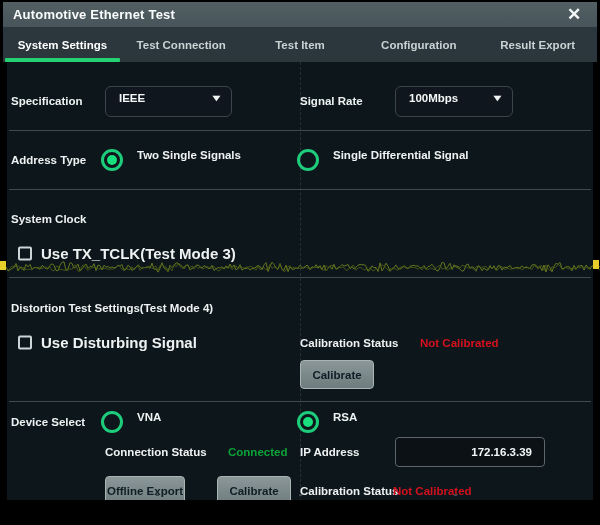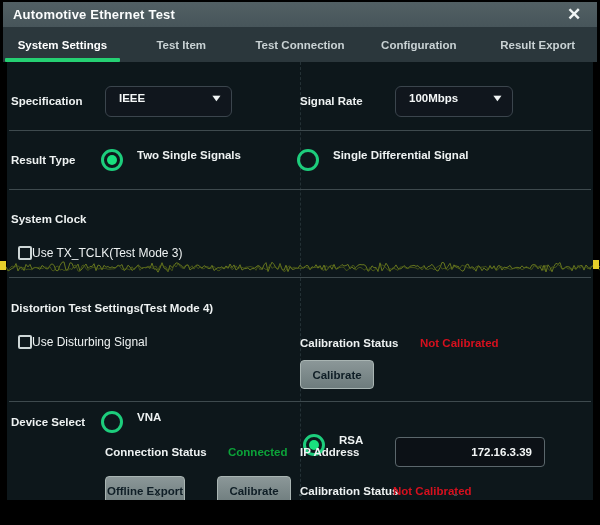--- a/index.html
+++ b/index.html
@@ -57,21 +57,21 @@
     width:22px;height:22px;border:3px solid #1dcd7c;border-radius:50%;
     display:flex;align-items:center;justify-content:center;background:transparent;flex:none;
   }
   .radio.selected::after{content:'';width:10px;height:10px;border-radius:50%;background:#19e07e;}
   .radio-row .rlabel{margin-left:14px;font-size:11.5px;font-weight:700;color:#eef2f2;white-space:nowrap;}
   
   .check-row{position:absolute;display:flex;align-items:center;transform:translateY(-50%);cursor:pointer;}
   .checkbox{
     width:14px;height:14px;border:2px solid #cdd6d6;border-radius:2px;background:transparent;flex:none;
   }
-  .check-row .clabel{font-size:12px;font-weight:400;color:#eef2f2;white-space:nowrap;}
+  .check-row .clabel{margin-left:9px;font-size:15px;font-weight:700;color:#eef2f2;white-space:nowrap;}
   
   .btn{
     position:absolute;height:29px;border:1px solid #a9b5b3;border-radius:4px;
     background:linear-gradient(#8b9798,#6e7c7d);
     display:flex;align-items:center;justify-content:center;
     font-size:11.5px;font-weight:700;color:#0f1e26;cursor:pointer;white-space:nowrap;
     padding:0 6px;
   }
   
   .status{position:absolute;font-size:11.5px;font-weight:700;white-space:nowrap;transform:translateY(-50%);}
@@ -100,24 +100,24 @@
     <span class="title">Automotive Ethernet Test</span>
     <span class="close-btn">✕</span>
   </div>
 
   <div class="tabbar">
     <div class="tab active">
       <span>System Settings</span>
       <span class="underline"></span>
     </div>
     <div class="tab">
+      <span>Test Connection</span>
+    </div>
+    <div class="tab">
       <span>Test Item</span>
-    </div>
-    <div class="tab">
-      <span>Test Connection</span>
     </div>
     <div class="tab">
       <span>Configuration</span>
     </div>
     <div class="tab">
       <span>Result Export</span>
     </div>
   </div>
 
   <div class="panel">
@@ -128,21 +128,21 @@
       <span class="dval">IEEE</span>
       <span class="caret">▼</span>
     </div>
     <div class="lbl" style="left:293px;top:39px;text-align:center;">Signal Rate</div>
     <div class="dropdown" style="left:388px;top:24px;width:118px;">
       <span class="dval">100Mbps</span>
       <span class="caret">▼</span>
     </div>
     <div class="divider" style="top:68px;"></div>
 
-    <div class="lbl" style="left:4px;top:98px;">Result Type</div>
+    <div class="lbl" style="left:4px;top:98px;">Address Type</div>
     <div class="radio-row" style="left:94px;top:98px;">
       <span class="radio selected"></span>
       <span class="rlabel">Two Single Signals</span>
     </div>
     <div class="radio-row" style="left:290px;top:98px;">
       <span class="radio"></span>
       <span class="rlabel">Single Differential Signal</span>
     </div>
     <div class="divider" style="top:127px;"></div>
 
@@ -169,21 +169,21 @@
     <div class="lbl" style="left:293px;top:281px;">Calibration Status</div>
     <div class="status red" style="left:413px;top:281px;">Not Calibrated</div>
     <div class="btn" style="left:293px;top:298px;width:74px;">Calibrate</div>
     <div class="divider" style="top:339px;"></div>
 
     <div class="lbl" style="left:4px;top:360px;">Device Select</div>
     <div class="radio-row" style="left:94px;top:360px;">
       <span class="radio"></span>
       <span class="rlabel">VNA</span>
     </div>
-    <div class="radio-row" style="left:296px;top:360px;margin-top:23px;">
+    <div class="radio-row" style="left:290px;top:360px;">
       <span class="radio selected"></span>
       <span class="rlabel">RSA</span>
     </div>
 
     <div class="lbl" style="left:98px;top:390px;">Connection Status</div>
     <div class="status green" style="left:221px;top:390px;">Connected</div>
     <div class="lbl" style="left:293px;top:390px;">IP Address</div>
     <input class="text-input" style="left: 388px; top: 375px; width: 150px; text-align: right;" value="172.16.3.39">
 
     <div class="btn" style="left:98px;top:414px;width:80px;">Offline Export</div>

